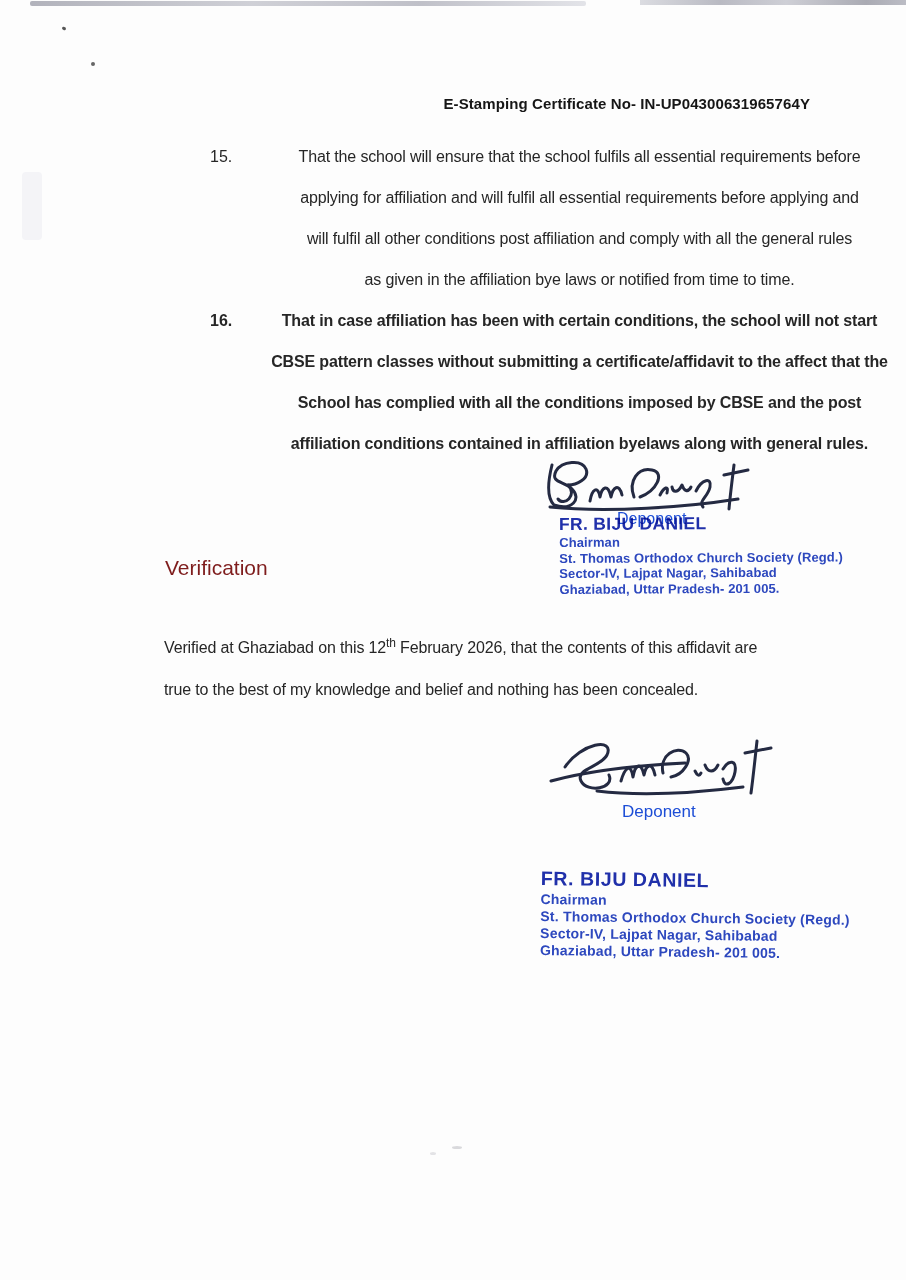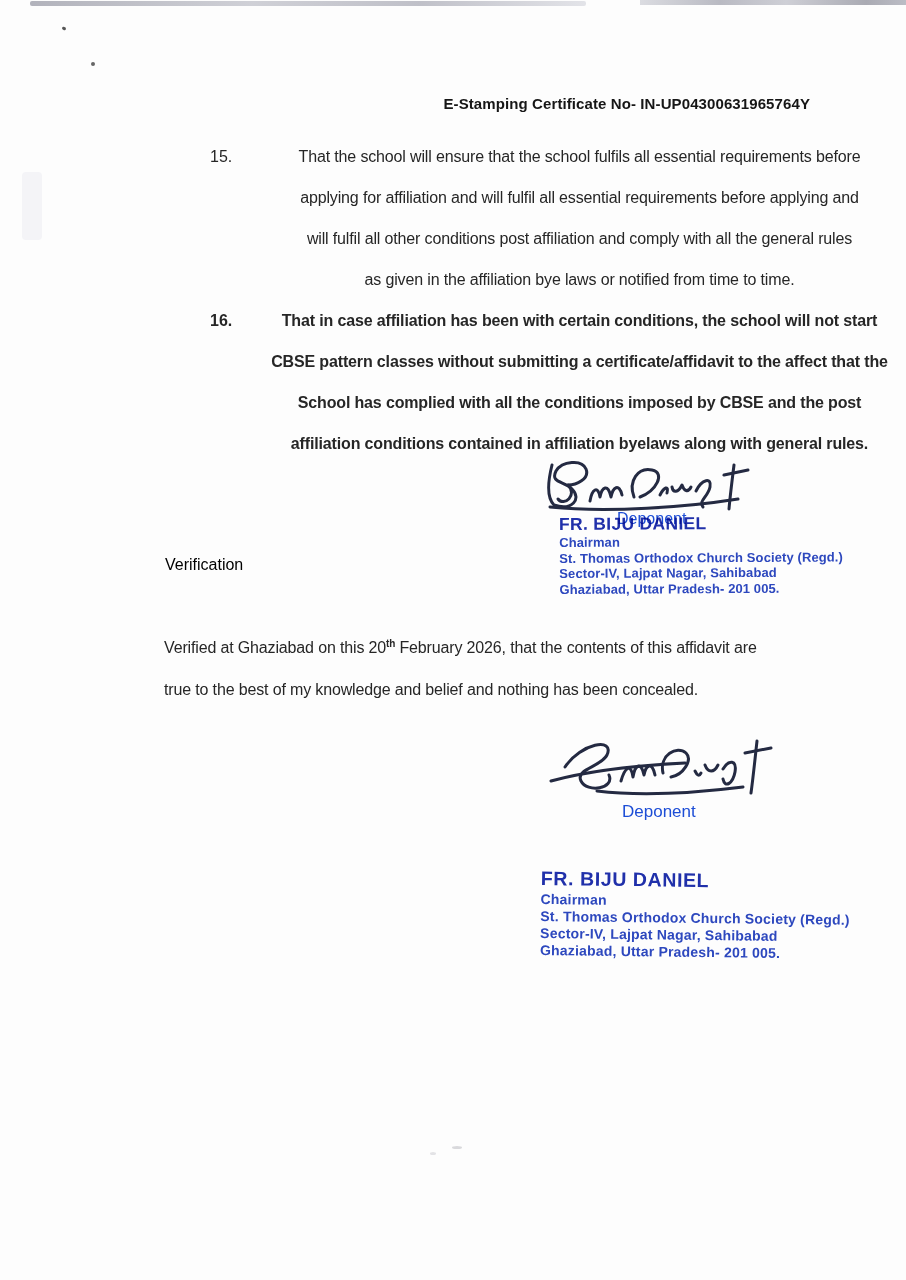--- a/index.html
+++ b/index.html
@@ -71,28 +71,28 @@
   .stamp .sline { font-weight: bold; color: #2d48c0; }
   .stamp1 { left: 559px; top: 513px; transform: rotate(-0.3deg); transform-origin: left top; }
   .stamp1 .sname { font-size: 17.5px; line-height: 22px; letter-spacing: 0.3px; }
   .stamp1 .sline { font-size: 13px; line-height: 15.5px; letter-spacing: 0.1px; }
   .stamp2 { left: 541px; top: 866px; transform: rotate(0.7deg); transform-origin: left top; }
   .stamp2 .sname { font-size: 19.5px; line-height: 25px; letter-spacing: 0.6px; }
   .stamp2 .sline { font-size: 14px; line-height: 17px; letter-spacing: 0.2px; }
 
   .verification-heading {
     position: absolute; left: 165px; top: 556px;
-    font-size: 16px; color: #000000;
+    font-size: 21px; color: #7f1d1d;
   }
   .verify-par {
     position: absolute; left: 164px; top: 627px; width: 710px;
     font-size: 16px; line-height: 42px; letter-spacing: -0.15px;
     white-space: pre-line;
   }
-  .verify-par sup { font-size: 10px; line-height: 0; font-weight: bold; }
+  .verify-par sup { font-size: 12px; line-height: 0; }
 </style>
 </head>
 <body>
 
 <div class="page">
 
   <div class="edge-a"></div>
   <div class="edge-b"></div>
   <div class="speck s1"></div>
   <div class="speck s2"></div>
@@ -136,21 +136,21 @@
   <div class="stamp stamp1">
     <div class="sname">FR. BIJU DANIEL</div>
     <div class="sline">Chairman</div>
     <div class="sline">St. Thomas Orthodox Church Society (Regd.)</div>
     <div class="sline">Sector-IV, Lajpat Nagar, Sahibabad</div>
     <div class="sline">Ghaziabad, Uttar Pradesh- 201 005.</div>
   </div>
 
   <div class="verification-heading">Verification</div>
 
-  <div class="verify-par"><span>Verified at Ghaziabad on this 20</span><sup>th</sup><span> February 2026, that the contents of this affidavit are
+  <div class="verify-par"><span>Verified at Ghaziabad on this 12</span><sup>th</sup><span> February 2026, that the contents of this affidavit are
 true to the best of my knowledge and belief and nothing has been concealed.</span></div>
 
   <svg class="sig sig2" width="235" height="80" viewBox="0 0 235 80">
     <path d="M20,34 C36,10 70,4 62,22 C56,34 30,36 36,48 C42,60 70,56 64,42"></path>
     <path d="M6,48 C50,36 100,32 140,30"></path>
     <path d="M76,48 C80,34 86,30 88,44 C90,32 96,28 99,42 C101,32 107,28 110,42"></path>
     <path d="M118,40 C114,22 132,12 141,20 C148,27 138,42 126,44"></path>
     <path d="M150,38 C152,42 154,44 156,40"></path>
     <path d="M160,32 C163,40 169,40 173,32"></path>
     <path d="M178,36 C184,26 192,27 190,39 C188,50 180,56 178,46"></path>

